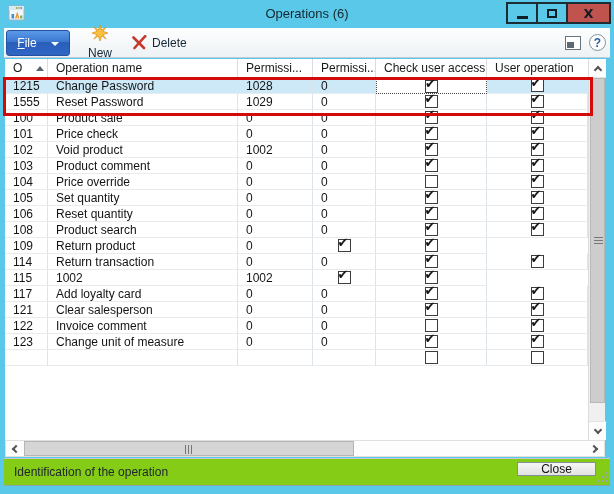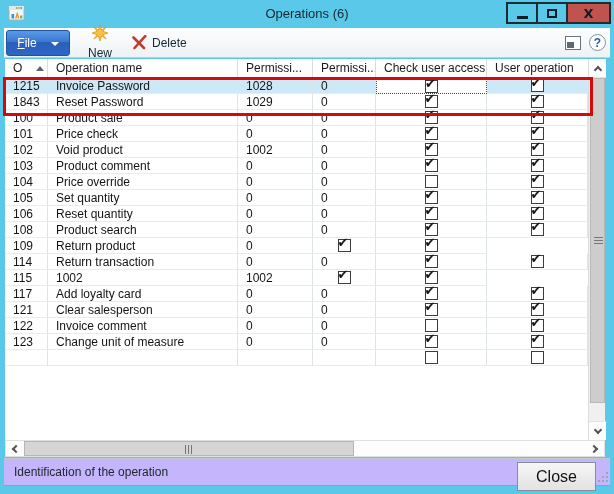--- a/index.html
+++ b/index.html
@@ -96,25 +96,25 @@
   .hs-btn { position:absolute; top:0; width:17px; height:15px; background:#fdfdfd;
     display:flex; align-items:center; justify-content:center; }
   .hs-btn.left { left:0; } .hs-btn.right { right:0; }
   .hs-thumb { position:absolute; left:18px; top:0; width:330px; height:15px;
     background:#d5d5d5; border:1px solid #b5b5b5; }
   .hs-grip { position:absolute; top:3px; left:50%; margin-left:-4px; width:8px; height:9px;
     background:repeating-linear-gradient(90deg,#777 0 1px, transparent 1px 3px); }
 
   
   .statusbar { position:absolute; left:4px; right:4px; top:458px; height:28px;
-    background:#c4b5fd; border-top:1px solid #c0c9d0; border-bottom:1px solid #8ba4b2; }
+    background:#84cc16; border-top:1px solid #c0c9d0; border-bottom:1px solid #8ba4b2; }
   .status-text { position:absolute; left:10px; top:0; line-height:27px; color:#20282e; }
-  .close-btn { position:absolute; right:14px; top:3px; width:79px; height:29px;
+  .close-btn { position:absolute; right:14px; top:3px; width:79px; height:14px;
     background:linear-gradient(#f6f6f6,#e2e2e2); border:1px solid #858e95;
-    font-size:16px; color:#111; display:flex; align-items:center; justify-content:center;
+    font-size:12px; color:#111; display:flex; align-items:center; justify-content:center;
     font-family:"Liberation Sans",sans-serif; }
   .resize-grip { position:absolute; right:2px; bottom:3px; width:10px; height:10px; }
   .resize-grip i { position:absolute; width:2px; height:2px; background:#9aa6ae; }
 
   
   .annotation { position:absolute; left:3px; top:77px; width:590px; height:39px;
     border:3px solid #d40a0a; z-index:20; pointer-events:none; }
 </style>
 </head>
 <body>
@@ -190,32 +190,32 @@
           <span>Check user access</span>
         </div>
       <div class="hcell" style="border-right:none">
           <span>User operation</span>
         </div>
     </div>
 
     <div class="grid-body">
         <div class="row selected">
     <div class="cell c-id">1215</div>
-    <div class="cell c-name">Invoice Password</div>
+    <div class="cell c-name">Change Password</div>
     <div class="cell c-p1">1028</div>
     <div class="cell c-p2">0</div>
     <div class="cell c-check checked focus-cell">
             <span class="cb"></span>
           </div>
     <div class="cell c-user checked">
             <span class="cb"></span>
           </div>
   </div>
         <div class="row">
-    <div class="cell c-id">1843</div>
+    <div class="cell c-id">1555</div>
     <div class="cell c-name">Reset Password</div>
     <div class="cell c-p1">1029</div>
     <div class="cell c-p2">0</div>
     <div class="cell c-check checked">
             <span class="cb"></span>
           </div>
     <div class="cell c-user checked">
             <span class="cb"></span>
           </div>
   </div>

